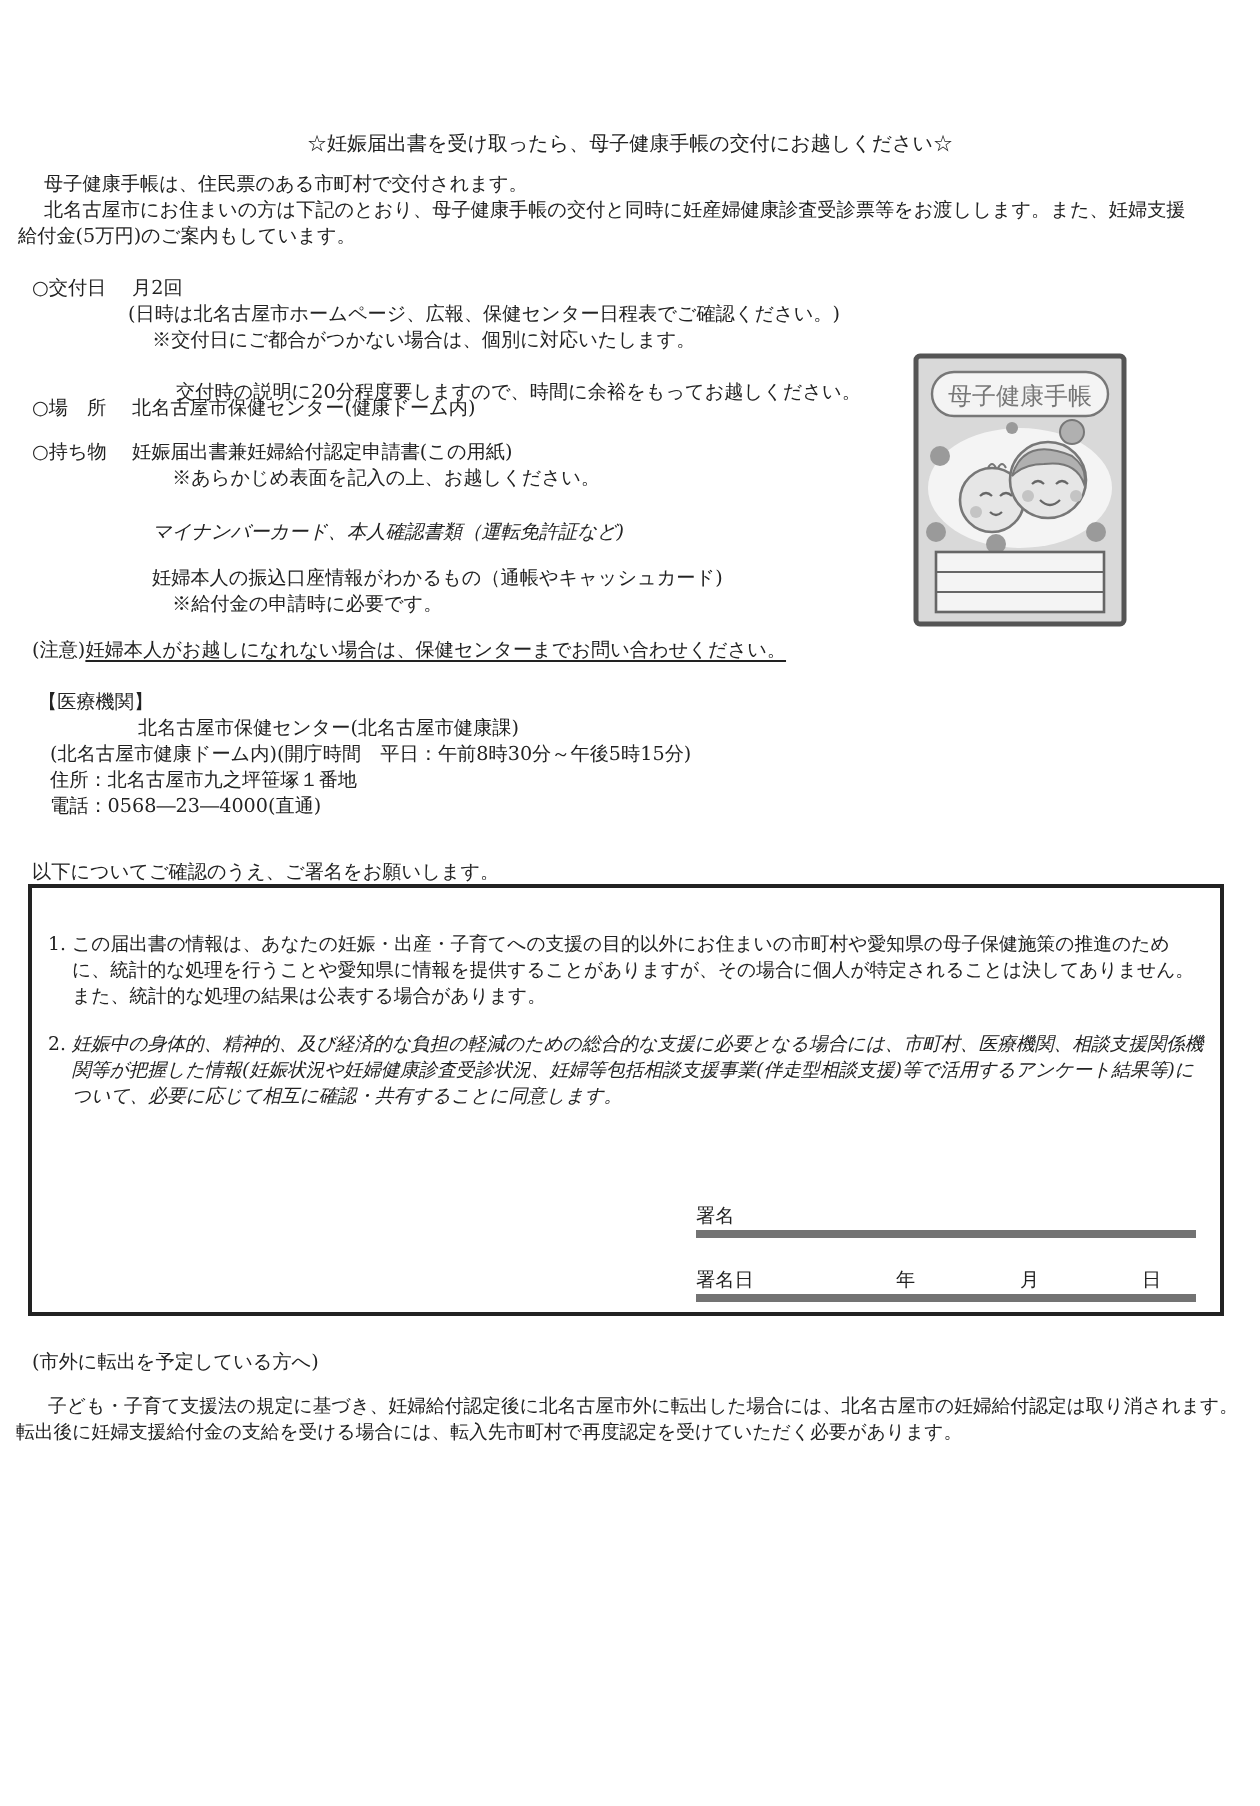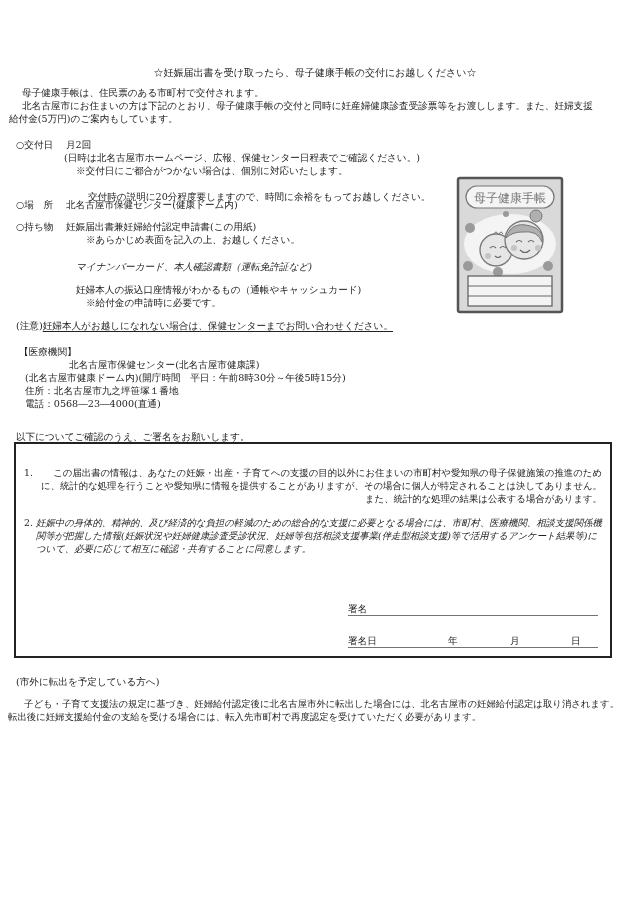--- a/index.html
+++ b/index.html
@@ -15,21 +15,21 @@
   .note-body { white-space:normal; }
   
   .illus { position:absolute; left:456px; top:176px; width:108px; height:138px; }
   
   .consent-box {
     position:absolute; left:14px; top:442px; width:598px; height:216px;
     border:2px solid #222; box-sizing:border-box;
   }
   .consent-item { position:absolute; white-space:normal; font-size:9.4px; line-height:13.2px; }
   .sig-line {
-    position:absolute; left:348px; width:250px; border-bottom:1px solid #737373; height:13px;
+    position:absolute; left:348px; width:250px; border-bottom:4px solid #737373; height:13px;
   }
   .sig-line span { position:absolute; top:0; }
 </style>
 </head>
 <body>
 
 <div class="abs title"><span>☆妊娠届出書を受け取ったら、母子健康手帳の交付にお越しください☆</span></div>
 
 <div class="abs" style="left:22px;top:86px;">母子健康手帳は、住民票のある市町村で交付されます。</div>
 <div class="abs" style="left:22px;top:99px;">北名古屋市にお住まいの方は下記のとおり、母子健康手帳の交付と同時に妊産婦健康診査受診票等をお渡しします。また、妊婦支援</div>
@@ -92,21 +92,21 @@
 <div class="abs" style="left:25px;top:358px;margin-left:44px;">北名古屋市保健センター(北名古屋市健康課)</div>
 <div class="abs" style="left:25px;top:371px;">(北名古屋市健康ドーム内)(開庁時間　平日：午前8時30分～午後5時15分)</div>
 <div class="abs" style="left:25px;top:384px;">住所：北名古屋市九之坪笹塚１番地</div>
 <div class="abs" style="left:25px;top:397px;">電話：0568―23―4000(直通)</div>
 
 <div class="abs" style="left:16px;top:430px;">以下についてご確認のうえ、ご署名をお願いします。</div>
 
 <div class="consent-box">
   <div class="consent-item" style="left:8px;top:22px;width:578px;">
     <span style="position:absolute;left:0;top:0;">1.</span>
-    <div style="padding-left:12px;text-align:right;">この届出書の情報は、あなたの妊娠・出産・子育てへの支援の目的以外にお住まいの市町村や愛知県の母子保健施策の推進のために、統計的な処理を行うことや愛知県に情報を提供することがありますが、その場合に個人が特定されることは決してありません。また、統計的な処理の結果は公表する場合があります。</div>
+    <div style="padding-left:12px;">この届出書の情報は、あなたの妊娠・出産・子育てへの支援の目的以外にお住まいの市町村や愛知県の母子保健施策の推進のために、統計的な処理を行うことや愛知県に情報を提供することがありますが、その場合に個人が特定されることは決してありません。また、統計的な処理の結果は公表する場合があります。</div>
   </div>
   <div class="consent-item" style="left:8px;top:72px;width:578px;">
     <span style="position:absolute;left:0;top:0;">2.</span>
     <div style="padding-left:12px;font-style:italic;">妊娠中の身体的、精神的、及び経済的な負担の軽減のための総合的な支援に必要となる場合には、市町村、医療機関、相談支援関係機関等が把握した情報(妊娠状況や妊婦健康診査受診状況、妊婦等包括相談支援事業(伴走型相談支援)等で活用するアンケート結果等)について、必要に応じて相互に確認・共有することに同意します。</div>
   </div>
 
   <div class="sig-line" style="top:158px;left:332px;">
     <span style="left:0;">署名</span>
     <span style="left:40px;"></span>
   </div>

